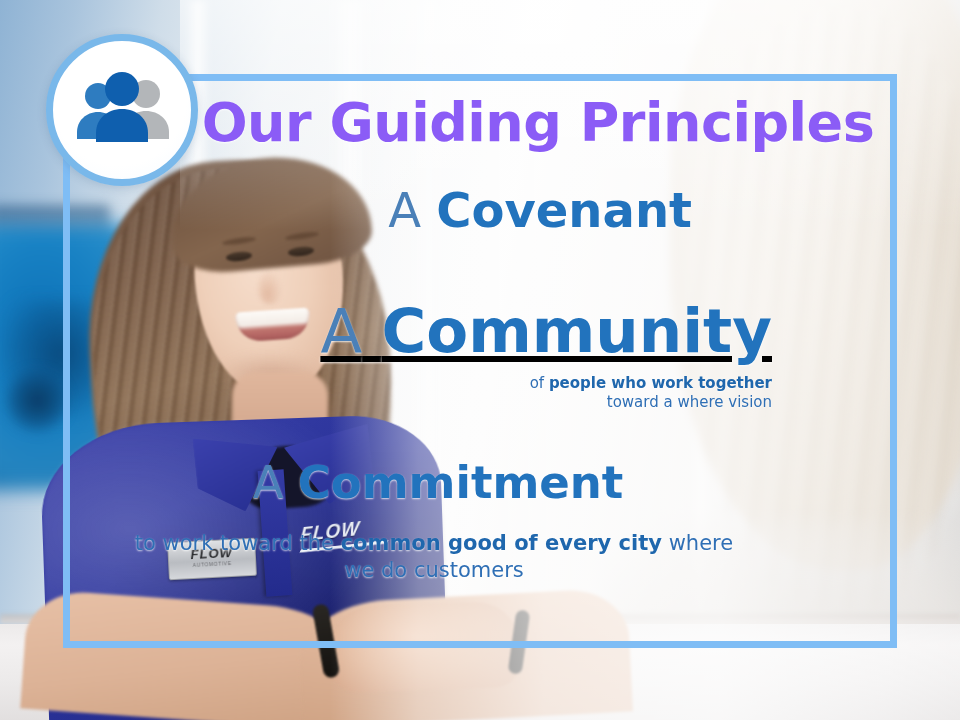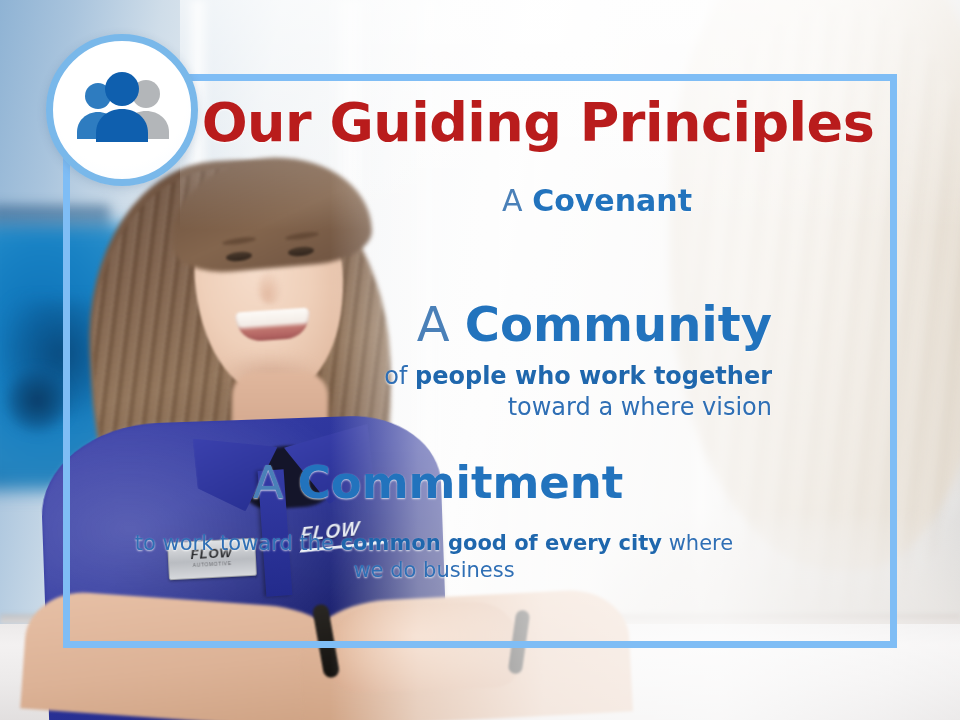--- a/index.html
+++ b/index.html
@@ -338,21 +338,21 @@
   .page-title {
     position: absolute;
     left: 0; top: 96px; width: 960px;
     text-align: center;
     padding-left: 116px;
     box-sizing: border-box;
     font-family: "DejaVu Sans", sans-serif;
     font-weight: 700;
     font-size: 54px;
     letter-spacing: -0.5px;
-    color: #b91c1c;
+    color: #8b5cf6;
     line-height: 1;
     text-shadow: 0 1px 2px rgba(255,255,255,.85);
   }
 
   .principle { position: absolute; }
 
   .p-head {
     font-family: "DejaVu Sans", sans-serif;
     line-height: 1.02;
     white-space: nowrap;
@@ -370,26 +370,26 @@
     font-family: "DejaVu Sans", sans-serif;
     color: #2f6fb5;
     font-weight: 400;
     line-height: 1.28;
     text-shadow: 0 1px 2px rgba(255,255,255,.8);
   }
   .p-sub b { font-weight: 700; color: #1f67ad; }
 
   
   #principle-covenant { left: 0; top: 186px; width: 692px; text-align: right; }
-  #principle-covenant .p-head { font-size: 30px; margin-left: 8px; }
+  #principle-covenant .p-head { font-size: 48px; margin-left: 8px; }
   #principle-covenant .p-sub { font-size: 21px; margin-top: 10px; padding-right: 28px;}
 
   #principle-community { left: 0; top: 300px; width: 772px; text-align: right; }
-  #principle-community .p-head { font-size: 48px; }
-  #principle-community .p-sub { font-size: 24px; margin-top: 12px; padding-right: 0px; }
+  #principle-community .p-head { font-size: 61px; text-decoration: underline; }
+  #principle-community .p-sub { font-size: 15px; margin-top: 12px; padding-right: 0px; }
 
   #principle-commitment { left: 0; top: 460px; width: 876px; text-align: center; }
   #principle-commitment .p-head { font-size: 45px; }
   #principle-commitment .p-sub { font-size: 21px; margin-top: 24px; padding-right: 8px; }
 </style>
 </head>
 <body>
 
 <div class="canvas">
 
@@ -492,18 +492,18 @@
       </div>
     </div>
 
     <div class="principle" id="principle-commitment">
       <div class="p-head">
         <span class="art">A</span>
         <span class="word">Commitment</span>
       </div>
       <div class="p-sub">
         <span>to work toward the </span><b>common good of every city</b><span> where</span>
-        <div>we do business</div>
+        <div>we do customers</div>
       </div>
     </div>
 
   </div>
 </div>
 
 </body></html>

